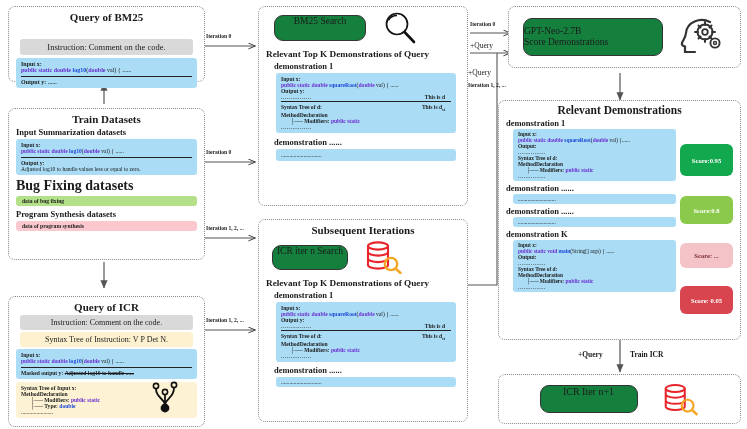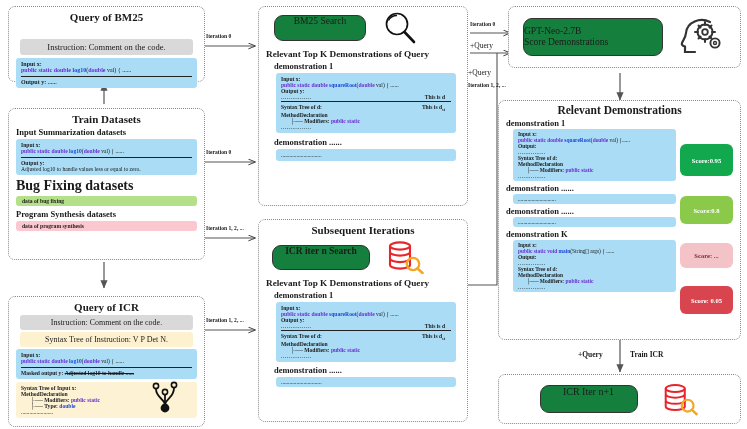--- a/index.html
+++ b/index.html
@@ -207,21 +207,21 @@
     </div>
     <div class="dots" style="font-size:5.6px;">................</div>
   </div>
   <div class="sub-head" style="font-size:8.5px; margin:4px 0 2px 8px;">demonstration ......</div>
   <div class="band band-blue" style="margin:0 4px 0 10px; padding:3px 5px; font-size:5.6px;">.............................</div>
 </div>
 
 <div class="panel" style="left:258px; top:219px; width:210px; height:203px; padding:4px 7px;">
   <div class="ptitle" style="font-size:11px; margin-bottom:4px;">Subsequent Iterations</div>
   <div style="display:flex; align-items:center; gap:14px; padding-left:6px;">
-    <div class="pill" style="width:98px; height:25px; font-size:9.5px;font-weight:bold;">ICR iter n Search</div>
+    <div class="pill" style="width:76px; height:25px; font-size:9.5px;">ICR iter n Search</div>
     <svg width="42" height="34" viewBox="0 0 42 34">
       <ellipse cx="16" cy="6" rx="10" ry="3.6" fill="none" stroke="#e8252b" stroke-width="2.1"></ellipse>
       <path d="M6,6 L6,12 A10,3.6 0 0 0 26,12 L26,6" fill="none" stroke="#e8252b" stroke-width="2.1"></path>
       <path d="M6,12.5 L6,18.5 A10,3.6 0 0 0 26,18.5 L26,12.5" fill="none" stroke="#e8252b" stroke-width="2.1"></path>
       <path d="M6,19 L6,25 A10,3.6 0 0 0 26,25 L26,19" fill="none" stroke="#e8252b" stroke-width="2.1"></path>
       <circle cx="29" cy="24" r="6.2" fill="none" stroke="#f5a623" stroke-width="2.3"></circle>
       <line x1="33.5" y1="28.5" x2="38.5" y2="33" stroke="#f5a623" stroke-width="2.6" stroke-linecap="round"></line>
     </svg>
   </div>
   <div class="sub-head" style="font-size:9.2px; margin:4px 0 2px 0;">Relevant Top K Demonstrations of Query</div>

